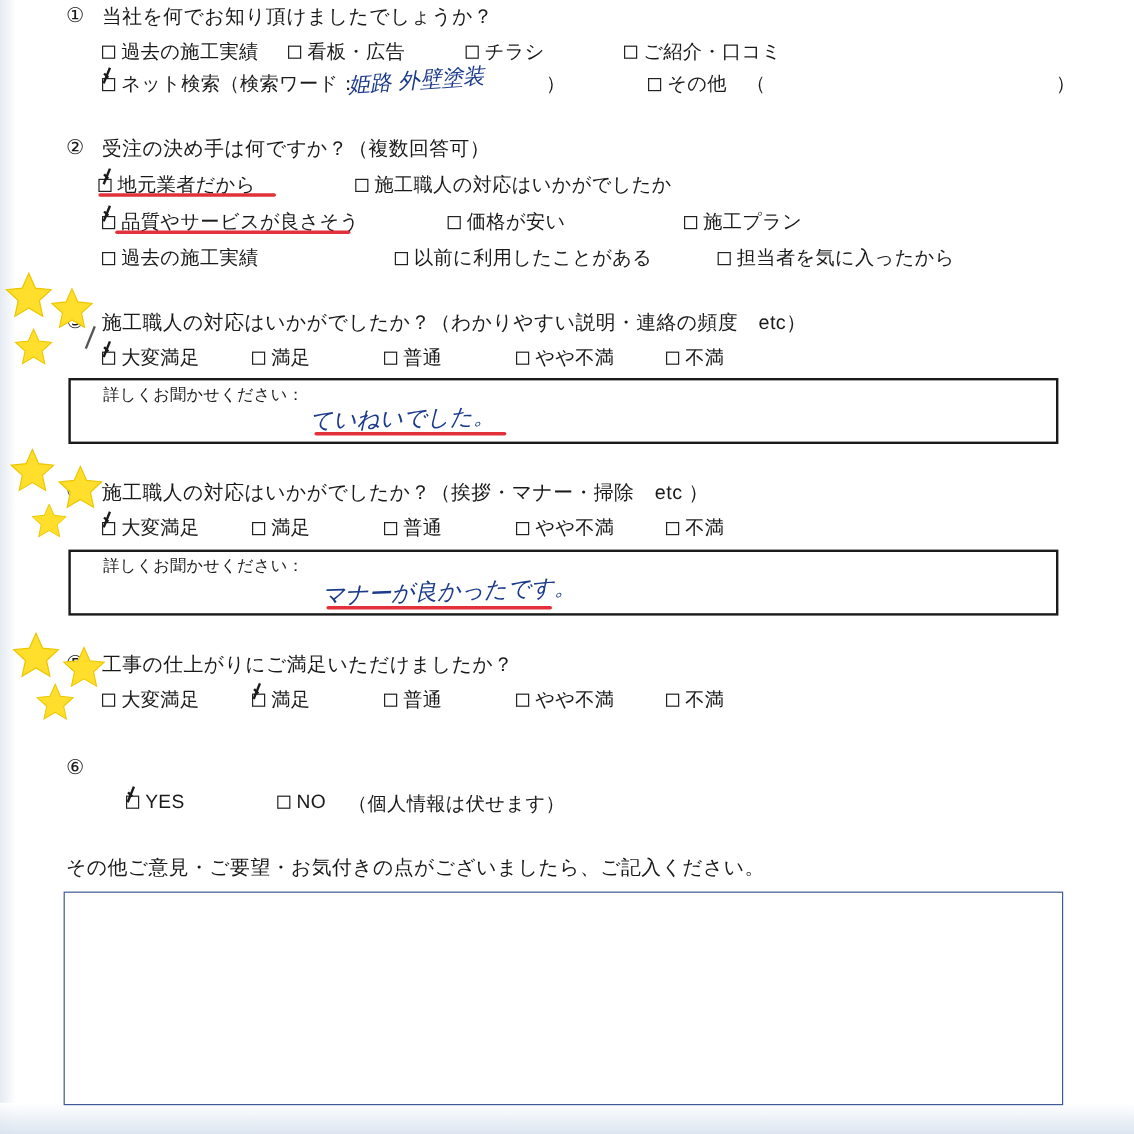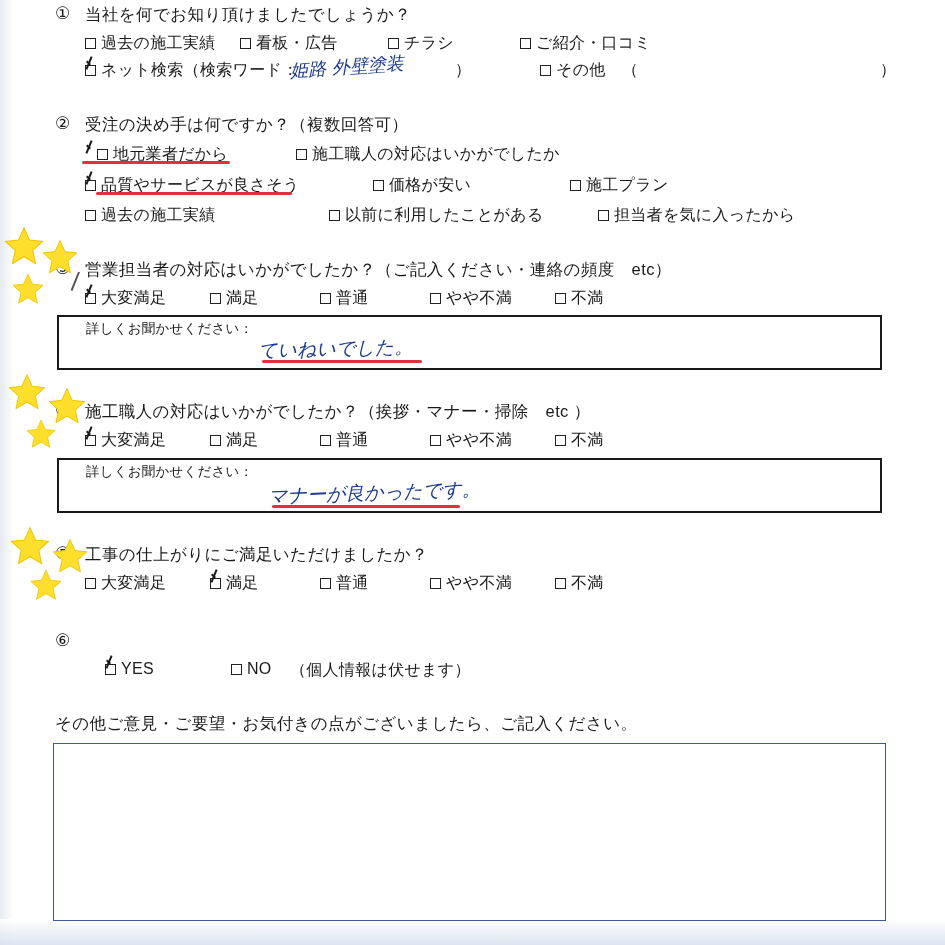--- a/index.html
+++ b/index.html
@@ -177,21 +177,21 @@
   <div class="hand" style="left:290px; top:55px; font-size:18px; transform:rotate(-4deg);">姫路 外壁塗装</div>
   <div class="opt" style="left:455px; top:60px;">）</div>
   <div class="opt" style="left:540px; top:60px;">
     <span class="cb"></span><span>その他　（</span>
   </div>
   <div class="opt" style="left:880px; top:60px;">）</div>
 
   <div class="qnum" style="left:55px; top:113px;">②</div>
   <div class="q" style="left:85px; top:113px;">受注の決め手は何ですか？（複数回答可）</div>
 
-  <div class="opt" style="left:97px; top:144px;">
+  <div class="opt" style="left:82px; top:144px;">
     <span class="cb"></span><span>地元業者だから</span>
   </div>
   <div class="pen-check" style="left:84px; top:140px;"></div>
   <div class="underline" style="left:82px; top:161px; width:148px;"></div>
 
   <div class="opt" style="left:296px; top:144px;">
     <span class="cb"></span><span>施工職人の対応はいかがでしたか</span>
   </div>
 
   <div class="opt" style="left:85px; top:175px;">
@@ -211,21 +211,21 @@
     <span class="cb"></span><span>過去の施工実績</span>
   </div>
   <div class="opt" style="left:310px; top:205px;padding-left:19px;">
     <span class="cb"></span><span>以前に利用したことがある</span>
   </div>
   <div class="opt" style="left:598px; top:205px;">
     <span class="cb"></span><span>担当者を気に入ったから</span>
   </div>
 
   <div class="qnum" style="left:55px; top:258px;">③</div>
-  <div class="q" style="left:85px; top:258px;">営業担当者の対応はいかがでしたか？（ご記入ください・連絡の頻度　etc）</div>
+  <div class="q" style="left:85px; top:258px;">施工職人の対応はいかがでしたか？（わかりやすい説明・連絡の頻度　etc）</div>
 
   <div class="opt" style="left:85px; top:288px;">
     <span class="cb"></span><span>大変満足</span>
   </div>
   <div class="pen-check" style="left:84px; top:284px;"></div>
   <div class="opt" style="left:210px; top:288px;">
     <span class="cb"></span><span>満足</span>
   </div>
   <div class="opt" style="left:320px; top:288px;">
     <span class="cb"></span><span>普通</span>

